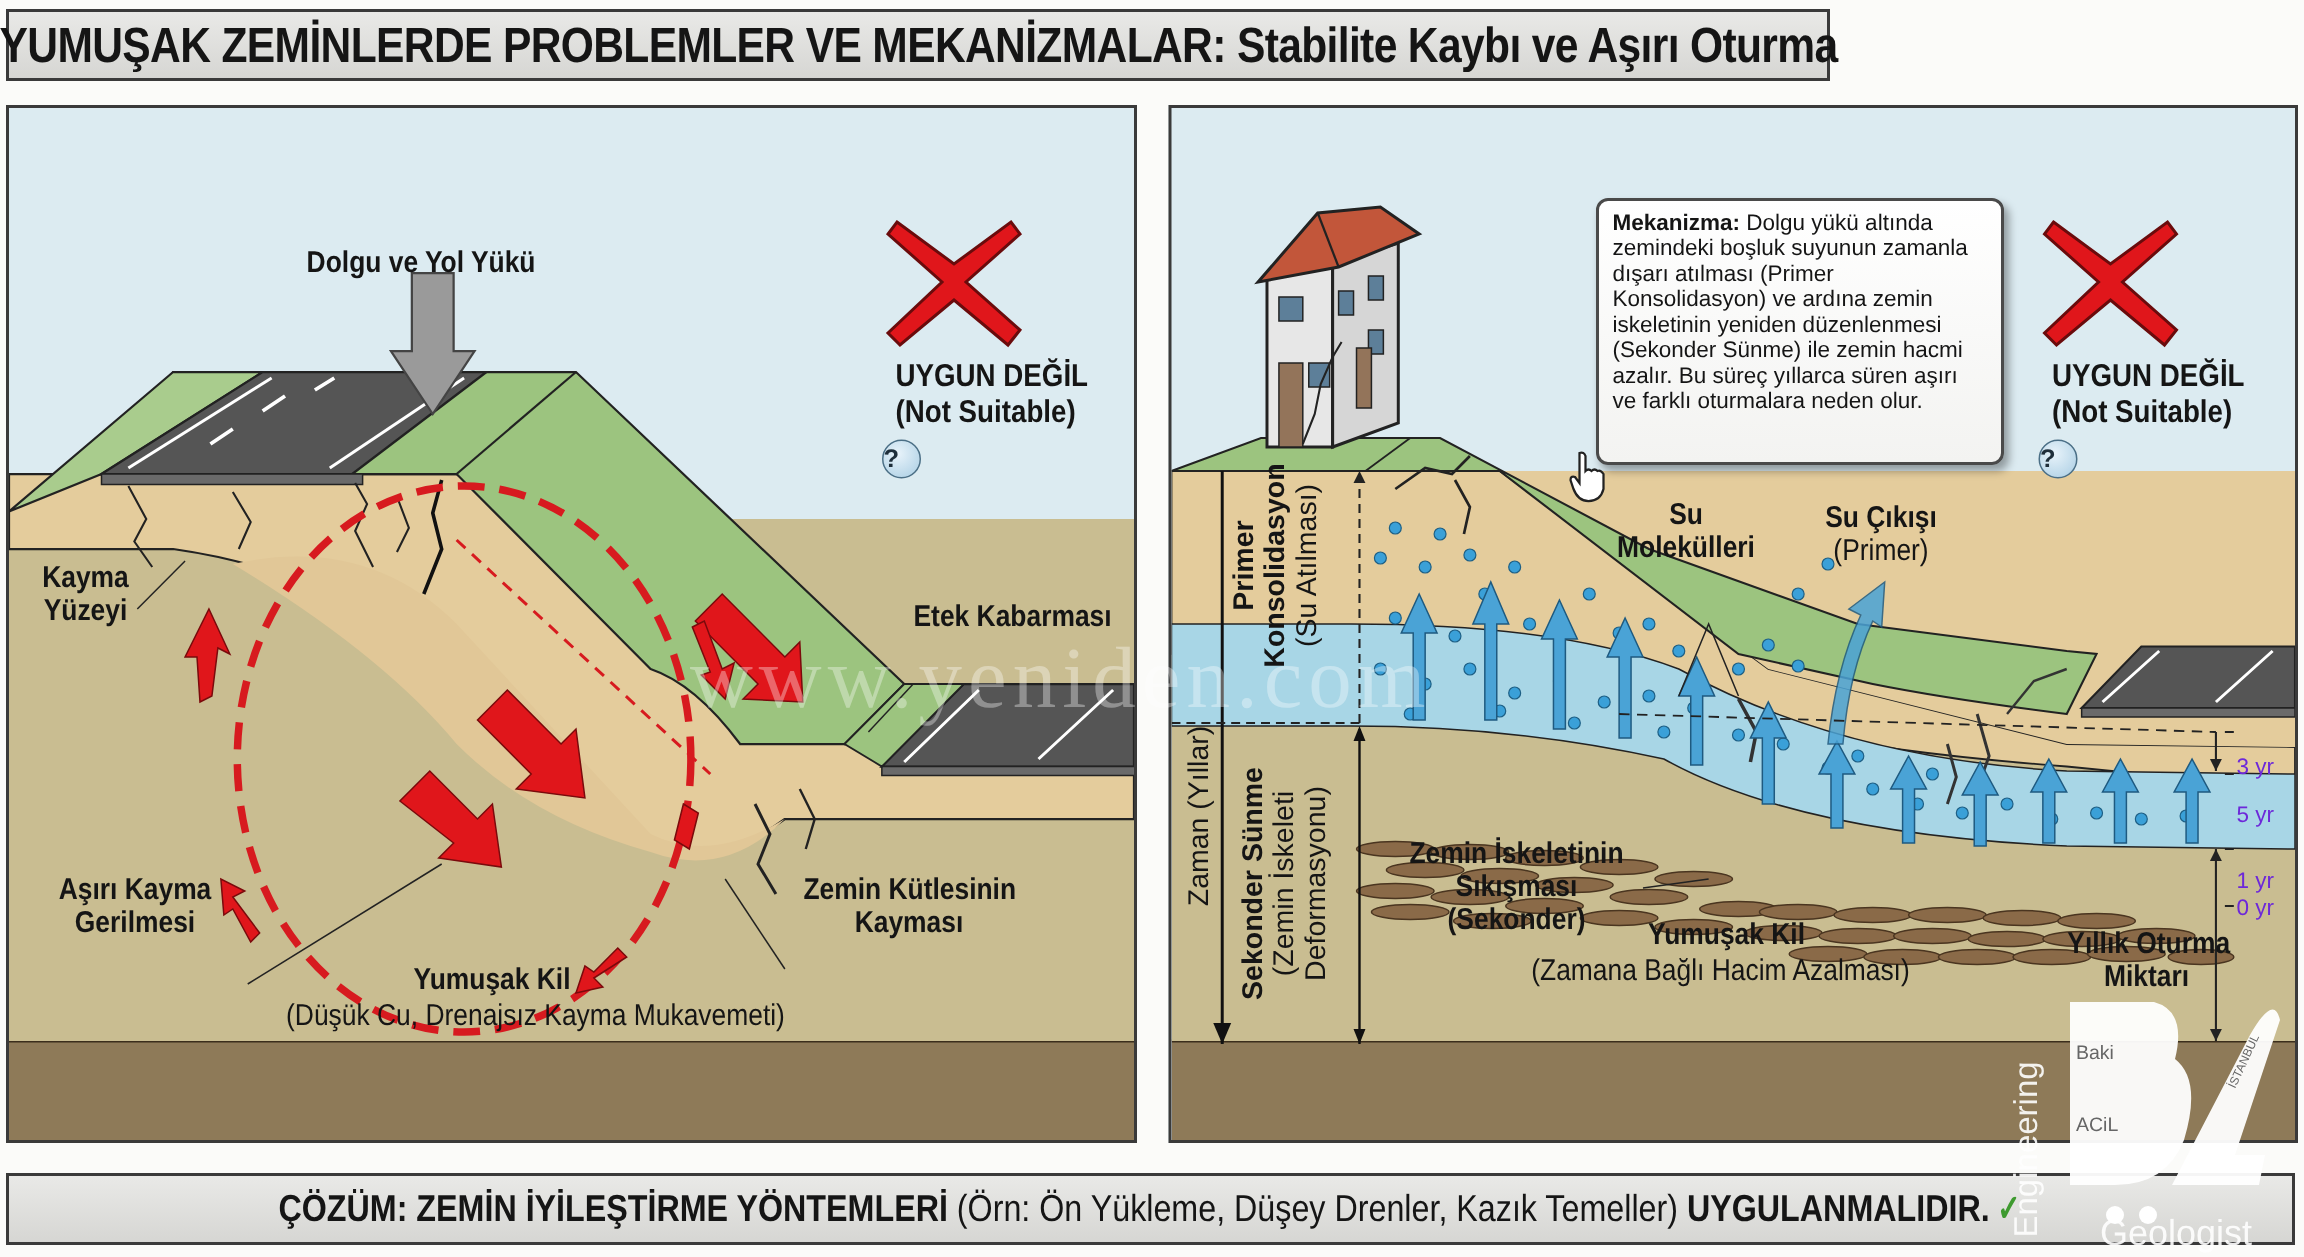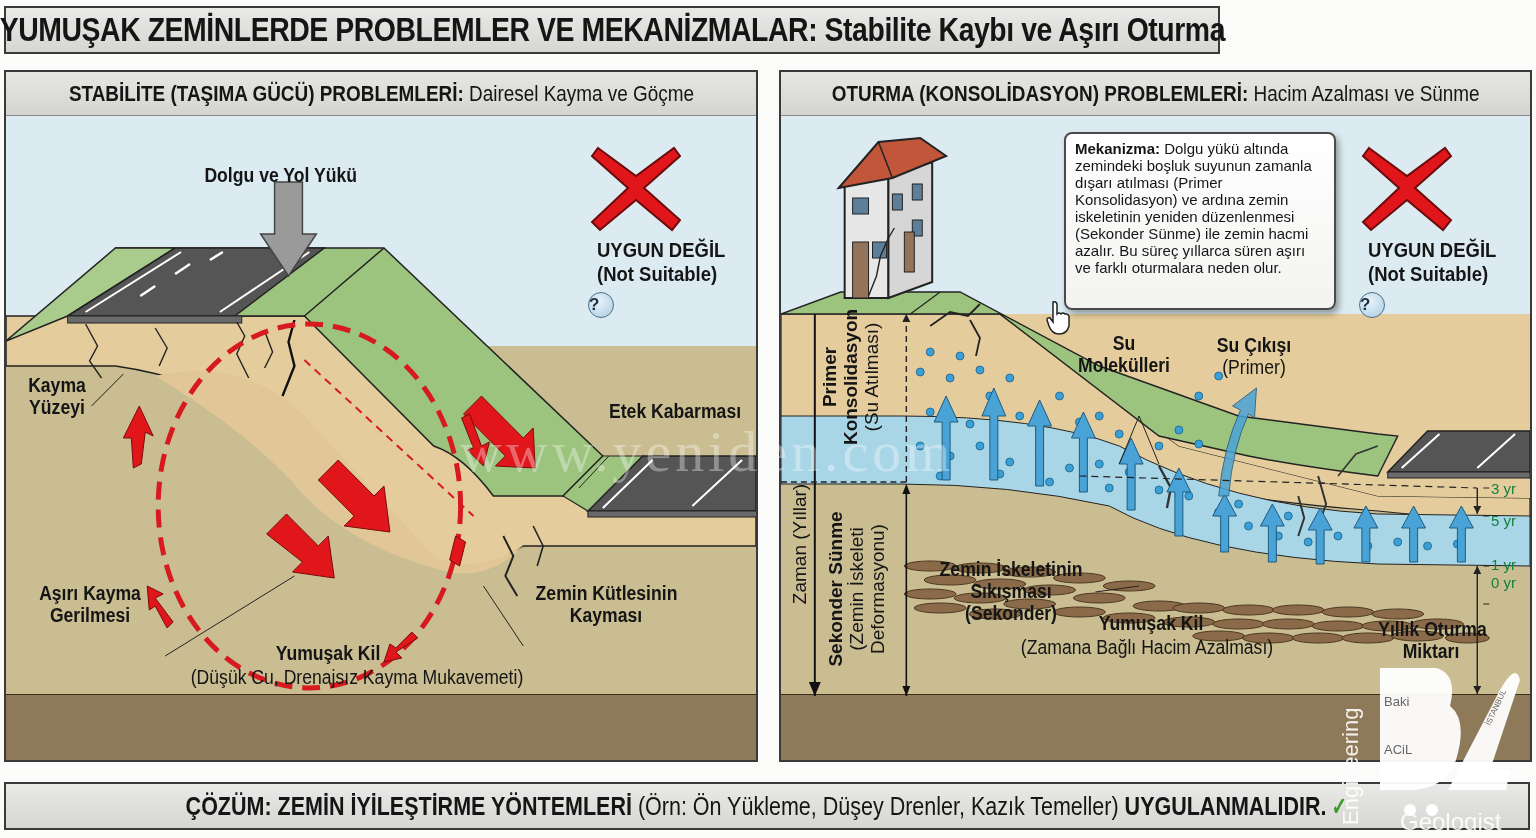--- a/index.html
+++ b/index.html
@@ -25,42 +25,39 @@
 
   .nots { position: absolute; text-align: left; z-index: 6; }
   .nots .t1 { font-weight: bold; font-size: 21px; line-height: 24px; white-space: nowrap; transform: scaleX(0.88); }
   .nots .q { display: inline-block; width: 26px; height: 26px; border-radius: 50%; border: 1px solid #4b6f86; background: radial-gradient(circle at 40% 35%, #e8f3fa, #a9cde3); font-weight: bold; font-size: 17px; line-height: 24px; margin-top: 6px; color: #1e2e3a; cursor: pointer; }
 
   .mech-box { position: absolute; left: 283px; top: 60px; width: 272px; height: 178px; background: linear-gradient(#ffffff, #f3f3f1); border: 2px solid #4a4a4a; border-radius: 8px; box-shadow: 3px 4px 6px rgba(0,0,0,0.35); padding: 6px 9px; font-size: 15px; line-height: 17px; z-index: 7; }
   .mech-box b { font-weight: bold; }
 
   .vtext { position: absolute; transform: rotate(-90deg); transform-origin: left top; white-space: nowrap; font-size: 19px; line-height: 21px; z-index: 6; text-align: center; }
 
-  .yr { position: absolute; font-size: 15px; z-index: 6; color: #15803d; }
+  .yr { position: absolute; font-size: 15px; z-index: 6; color: #6d28d9; margin-top: 23px; }
 
   .footer { left: 4px; top: 782px; width: 1526px; height: 48px; text-align: center; }
   .footer span { font-size: 25px; white-space: nowrap; transform: scaleX(0.86); }
   .footer b { font-weight: bold; }
   .check { display: inline-block; color: #3e9a2f; font-weight: bold; font-size: 30px; margin-left: 4px; }
 
   .watermark { position: absolute; left: 460px; top: 418px; font-family: "Liberation Serif", serif; font-size: 58px; color: rgba(255,255,255,0.35); letter-spacing: 4px; z-index: 8; pointer-events: none; white-space: nowrap; }
 
   .logo { position: absolute; left: 1340px; top: 650px; width: 196px; height: 188px; z-index: 9; pointer-events: none; }
 </style>
 </head>
 <body>
 
 <div class="bar title-bar">
   <span><b>YUMUŞAK ZEMİNLERDE PROBLEMLER VE MEKANİZMALAR:</b><span class="light" style="font-weight:bold;font-size:33px;transform:none;"> Stabilite Kaybı ve Aşırı Oturma</span></span>
 </div>
 
 <div class="panel left">
-  <div class="panel-head">
-    <span><b>STABİLİTE (TAŞIMA GÜCÜ) PROBLEMLERİ:</b><span style="font-size:22px;transform:none;"> Dairesel Kayma ve Göçme</span></span>
-  </div>
 
   <svg class="scene" viewBox="0 0 754 648" preserveAspectRatio="none">
 
     <rect x="0" y="578" width="754" height="70" fill="#8e7a58"></rect>
     <line x1="0" y1="578" x2="754" y2="578" stroke="#3b2e1c" stroke-width="2"></line>
 
     <rect x="0" y="230" width="754" height="348" fill="#c9bd91"></rect>
 
     <path d="M0 200 L300 200 L560 380 L754 380 L754 430 L520 430 Q480 460 430 450 L300 360 Q250 270 110 250 L0 250 Z" fill="#e4cc9c" stroke="#222" stroke-width="1.5"></path>
 
@@ -134,23 +131,20 @@
     </div>
   <div class="lbl" style="left:520px;top:510px;width:160px;">
       <div>Zemin Kütlesinin</div>
       <div>Kayması</div>
     </div>
   <div class="lbl" style="left:262px;top:570px;width:120px;">Yumuşak Kil</div>
   <div class="lbl reg" style="left:136px;top:594px;width:430px;">(Düşük Cu, Drenajsız Kayma Mukavemeti)</div>
 </div>
 
 <div class="panel right">
-  <div class="panel-head">
-    <span><b>OTURMA (KONSOLİDASYON) PROBLEMLERİ:</b><span style="font-size:22px;transform:none;"> Hacim Azalması ve Sünme</span></span>
-  </div>
 
   <svg class="scene" viewBox="0 0 753 648" preserveAspectRatio="none">
 
     <rect x="0" y="578" width="753" height="70" fill="#8e7a58"></rect>
     <line x1="0" y1="578" x2="753" y2="578" stroke="#3b2e1c" stroke-width="2"></line>
 
     <rect x="0" y="320" width="753" height="258" fill="#c9bd91"></rect>
 
     <path d="M0 198 L220 198 L400 330 L600 380 L753 382 L753 410 L600 395 Q400 380 300 340 L0 320 Z" fill="#e4cc9c" stroke="#222" stroke-width="1.2"></path>
     <path d="M0 198 L753 198 L753 382 L600 380 L400 330 L220 198 Z" fill="#e4cc9c"></path>

